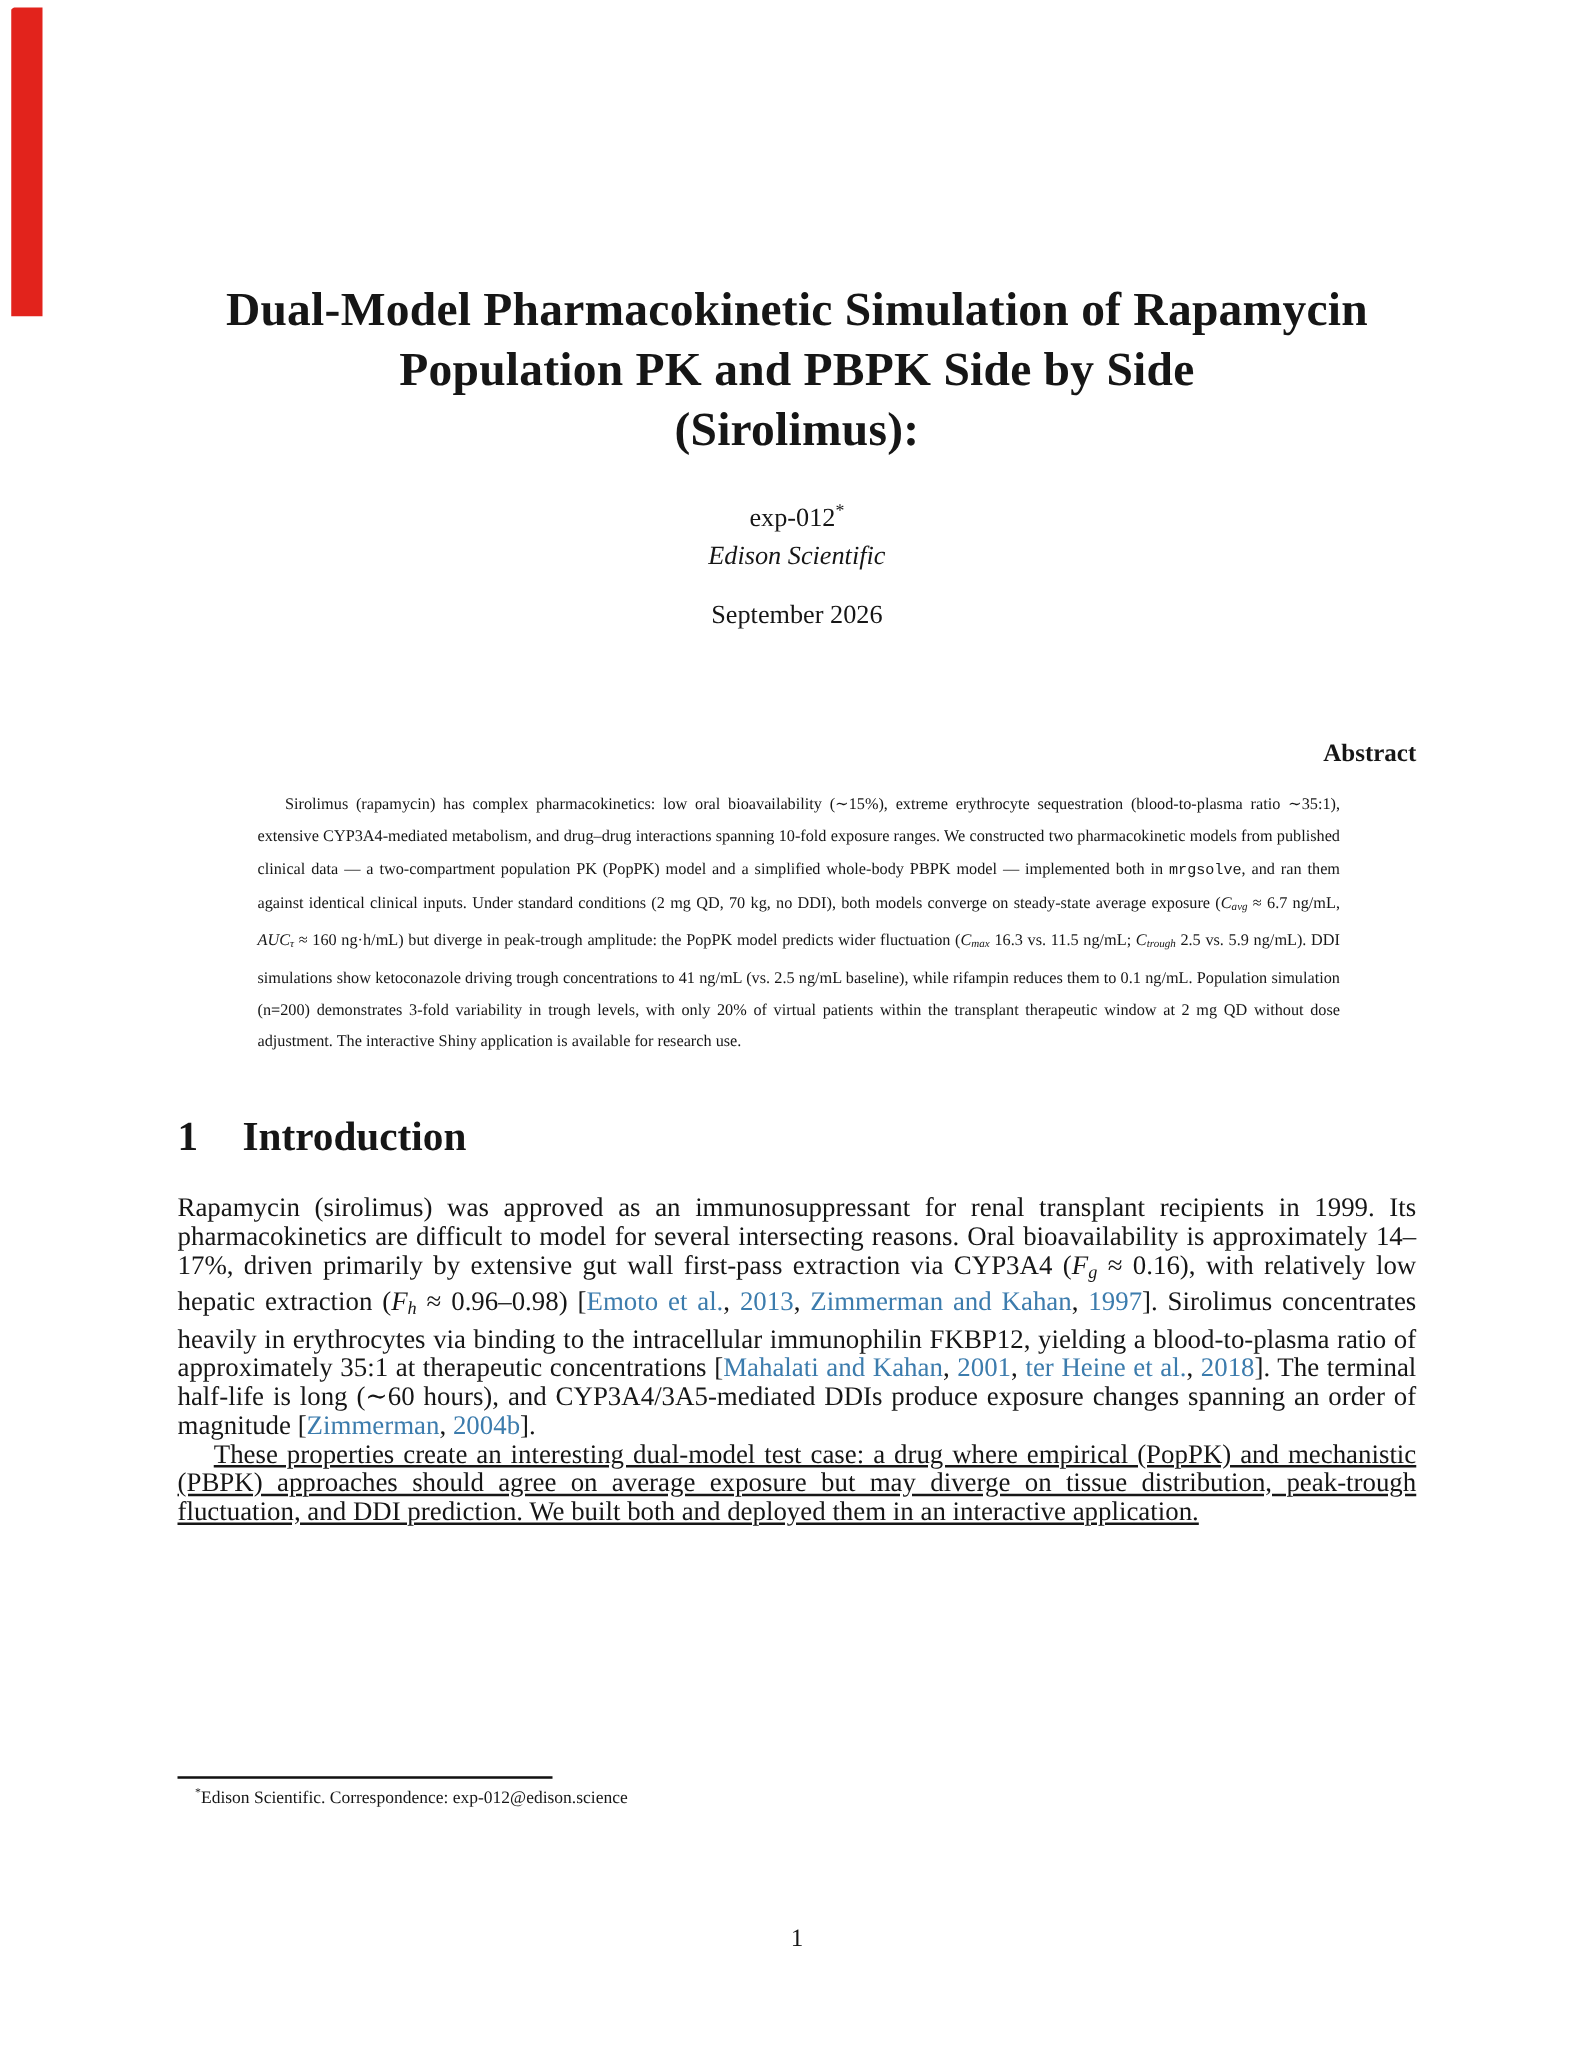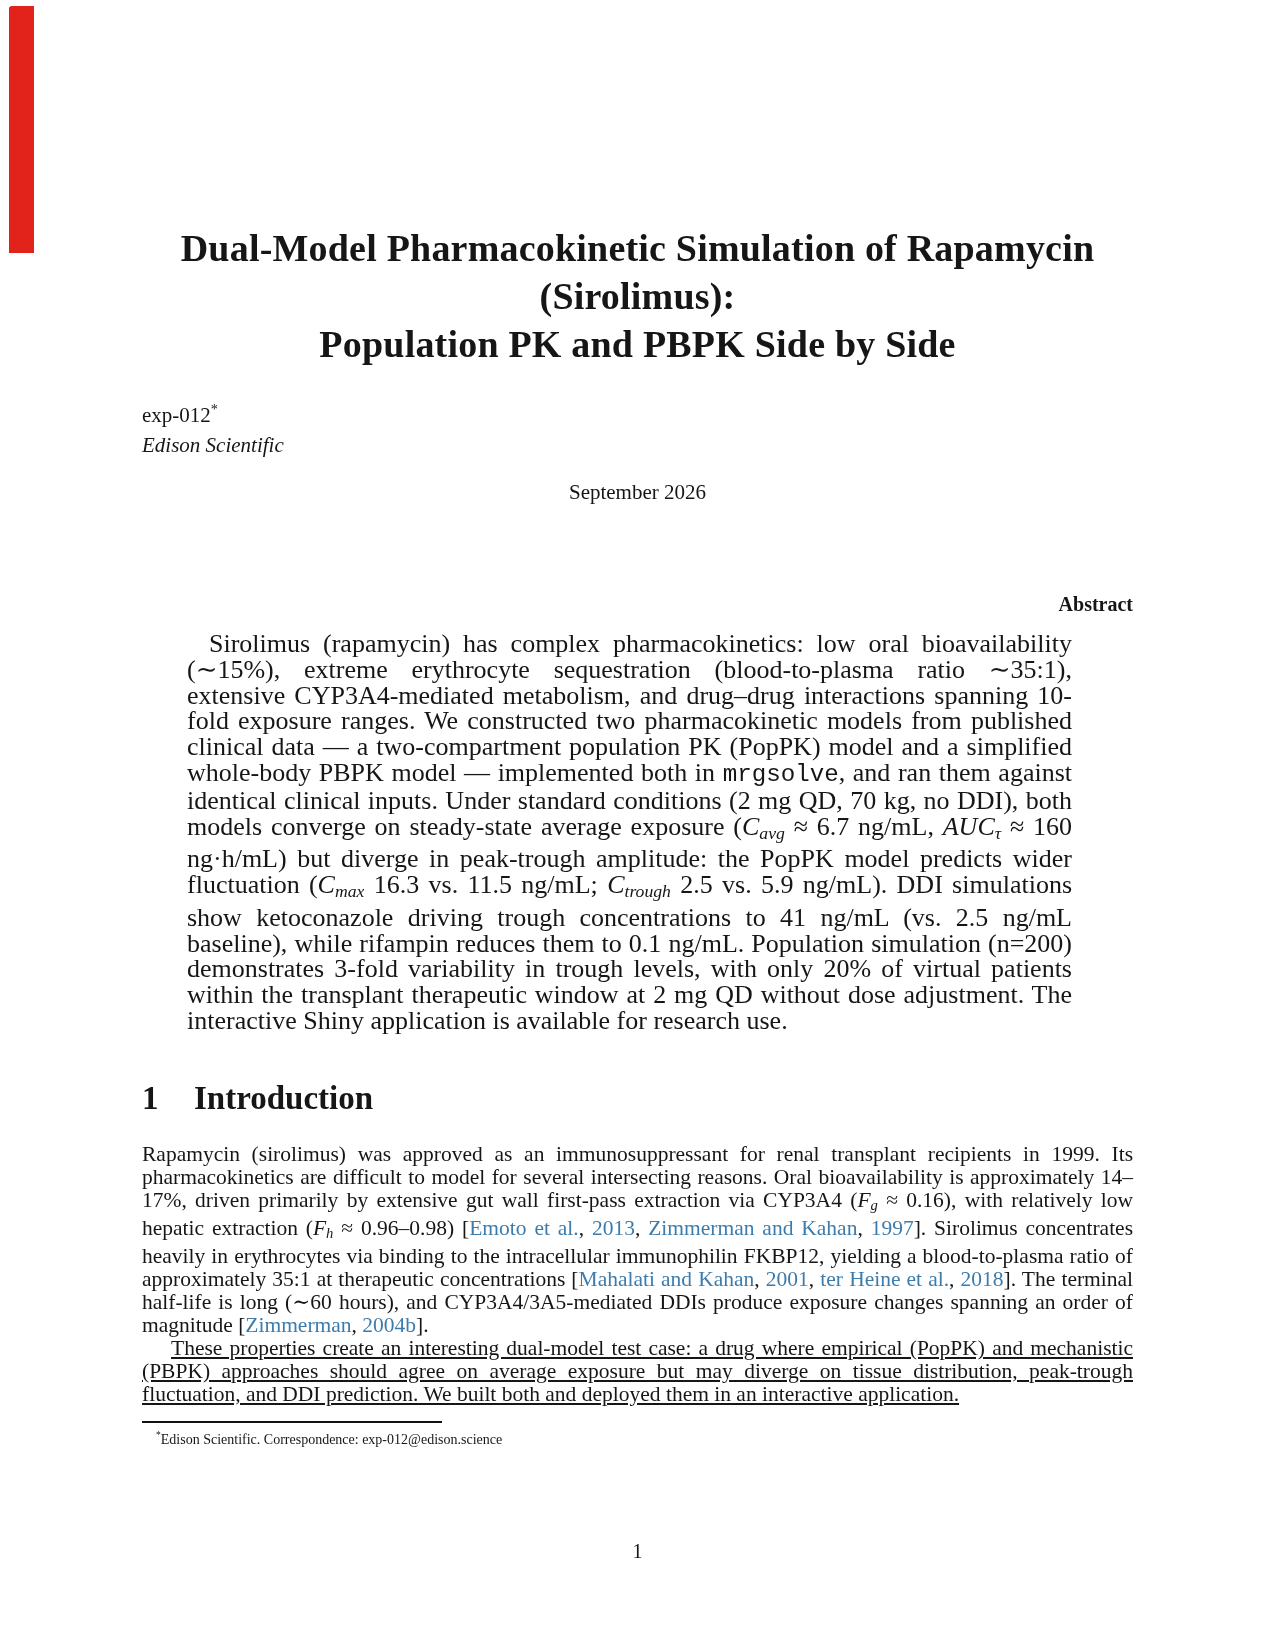--- a/index.html
+++ b/index.html
@@ -23,29 +23,29 @@
   .content { padding: 0 142px; }
 
   .title-block { padding-top: 224px; text-align: center; }
   .title-line {
     font-size: 38px;
     font-weight: bold;
     line-height: 48px;
     letter-spacing: 0.2px;
   }
 
-  .author-block { margin-top: 26px; text-align: left; font-size: 21px; line-height: 30px; }
+  .author-block { margin-top: 26px; text-align: center; font-size: 21px; line-height: 30px; }
   .author-name sup, .sup { font-size: 0.68em; vertical-align: super; }
   .affiliation { font-style: italic; }
   .date-line { margin-top: 20px; text-align: center; font-size: 21px; }
 
   .abstract-heading { margin-top: 88px; text-align: right; font-size: 20px; font-weight: bold; }
   .abstract-body {
-    margin: 15px 61px 0 45px;
-    font-size: 26px;
+    margin: 15px 61px 0 64px;
+    font-size: 13px;
     line-height: 25.8px;
     text-align: justify;
     text-indent: 22px;
   }
 
   .section-heading { margin-top: 46px; font-size: 33px; font-weight: bold; }
   .section-number { display: inline-block; min-width: 52px; }
 
   .body-para {
     margin: 0;
@@ -73,22 +73,22 @@
 <body>
 
 <div class="page" style="color: rgb(22, 22, 22); border-radius: 28px;">
 
   <div class="margin-marker" style="background: rgb(226, 35, 28);"></div>
 
   <div class="content">
 
     <div class="title-block">
       <div class="title-line">Dual-Model Pharmacokinetic Simulation of Rapamycin</div>
+      <div class="title-line">Population PK and PBPK Side by Side</div>
       <div class="title-line">(Sirolimus):</div>
-      <div class="title-line">Population PK and PBPK Side by Side</div>
     </div>
 
     <div class="author-block">
       <div class="author-name"><span>exp-012</span><sup>*</sup></div>
       <div class="affiliation">Edison Scientific</div>
     </div>
 
     <div class="date-line">September 2026</div>
 
     <div class="abstract-heading">Abstract</div>

